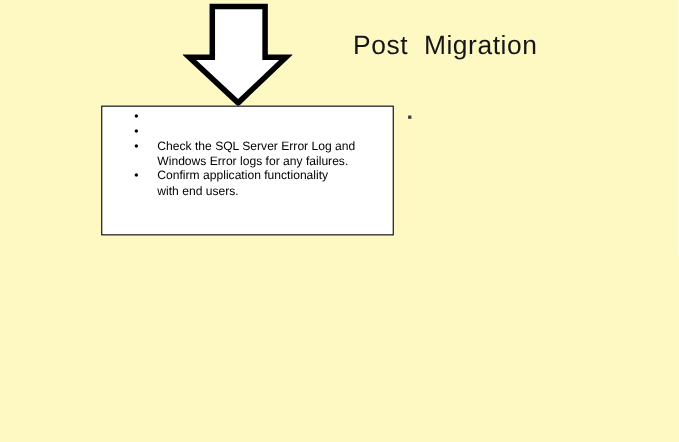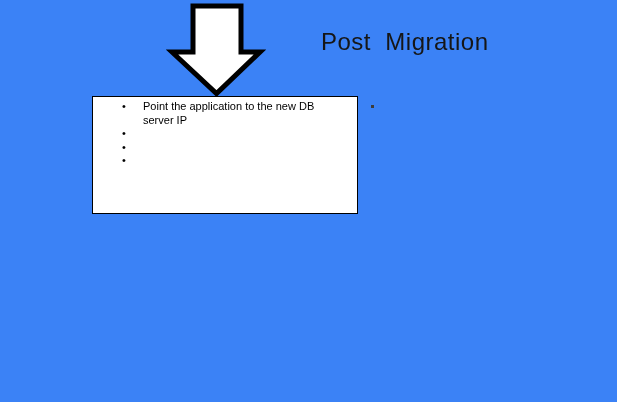--- a/index.html
+++ b/index.html
@@ -5,21 +5,21 @@
   * { margin: 0; padding: 0; box-sizing: border-box; }
   html, body {
     width: 617px; height: 402px;
     background: #ffffff;
     font-family: "Liberation Sans", sans-serif;
     overflow: hidden;
   }
   .canvas {
     position: relative;
     width: 617px; height: 402px;
-    background: #3b82f6;
+    background: #fef9c3;
   }
   .down-arrow {
     position: absolute;
     left: 166px; top: 0;
     width: 100px; height: 98px;
   }
   .title {
     position: absolute;
     left: 321px; top: 28px;
     font-size: 24px;
@@ -71,30 +71,32 @@
   <svg class="down-arrow" viewBox="0 0 100 98" xmlns="http://www.w3.org/2000/svg">
     <polygon points="27,6 75,6 75,52 94,52 50.5,93.5 6,52 27,52" fill="#ffffff" stroke="#000000" stroke-width="5" stroke-linejoin="miter"></polygon>
   </svg>
 
   <div class="title">Post  Migration</div>
 
   <div class="checklist-box">
     <ul class="checklist">
       <li>
         <span class="bullet">•</span>
-        <span class="item-text">Point the application to the new DB
-server IP</span>
       </li>
       <li>
         <span class="bullet">•</span>
       </li>
       <li>
         <span class="bullet">•</span>
+        <span class="item-text">Check the SQL Server Error Log and
+Windows Error logs for any failures.</span>
       </li>
       <li>
         <span class="bullet">•</span>
+        <span class="item-text">Confirm application functionality
+with end users.</span>
       </li>
     </ul>
   </div>
 
   <div class="stray-dot"></div>
 
 </div>
 
 </body></html>

